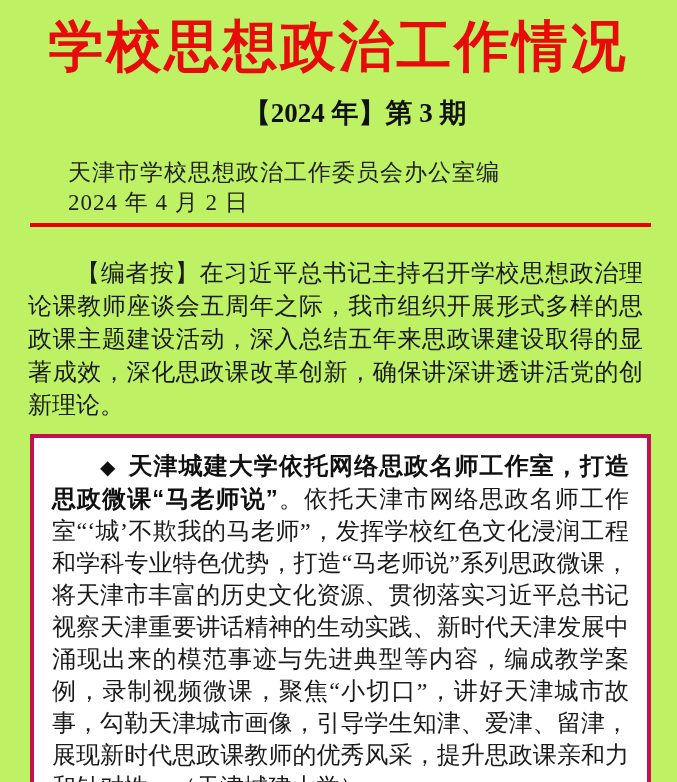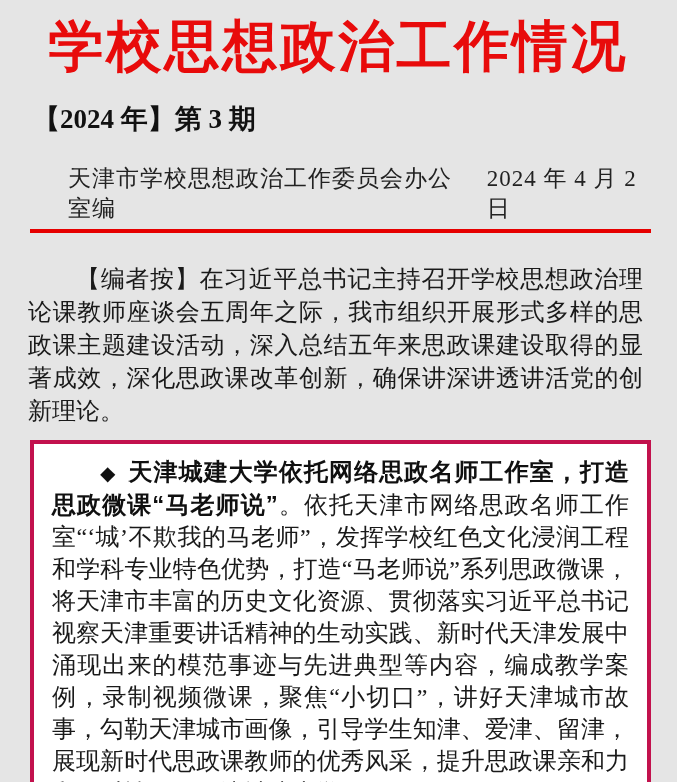--- a/index.html
+++ b/index.html
@@ -2,52 +2,53 @@
 <html><head>
 <meta charset="utf-8">
 <style>
   * { margin: 0; padding: 0; box-sizing: border-box; }
   html, body { background: #ffffff; }
   .page {
     position: relative;
     width: 677px;
     height: 782px;
     margin: 0 auto;
-    background: #e5e5e5;
+    background: #bef264;
     font-family: "Liberation Serif", "DejaVu Serif", serif;
     color: #1c1c1c;
     overflow: hidden;
   }
   .masthead-title {
     padding-top: 12px;
     text-align: center;
     font-size: 55px;
     line-height: 70px;
     font-weight: 700;
     letter-spacing: 3px;
     color: #e80b0b;
     font-family: "Liberation Serif", "DejaVu Serif", serif;
   }
   .issue-line {
-    margin-top: 20px;
-    text-align: left;
+    margin-top: 14px;
+    text-align: center;
     font-size: 27px;
     line-height: 34px;
     font-weight: 700;
     color: #111111;
     padding-left: 33px;
   }
   .byline {
     display: flex;
-    align-items: flex-end;
+    align-items: flex-start;
     margin: 28px 26px 0 68px;
     font-size: 23px;
     line-height: 30px;
     color: #222222;
     letter-spacing: 1px;
+    flex-direction: column;
   }
   .byline .org { margin-right: 26px; }
   .red-rule {
     margin: 5px 0 0 30px;
     width: 621px;
     height: 4px;
     background: #e60000;
   }
   .editor-note {
     margin: 30px 34px 0 28px;

